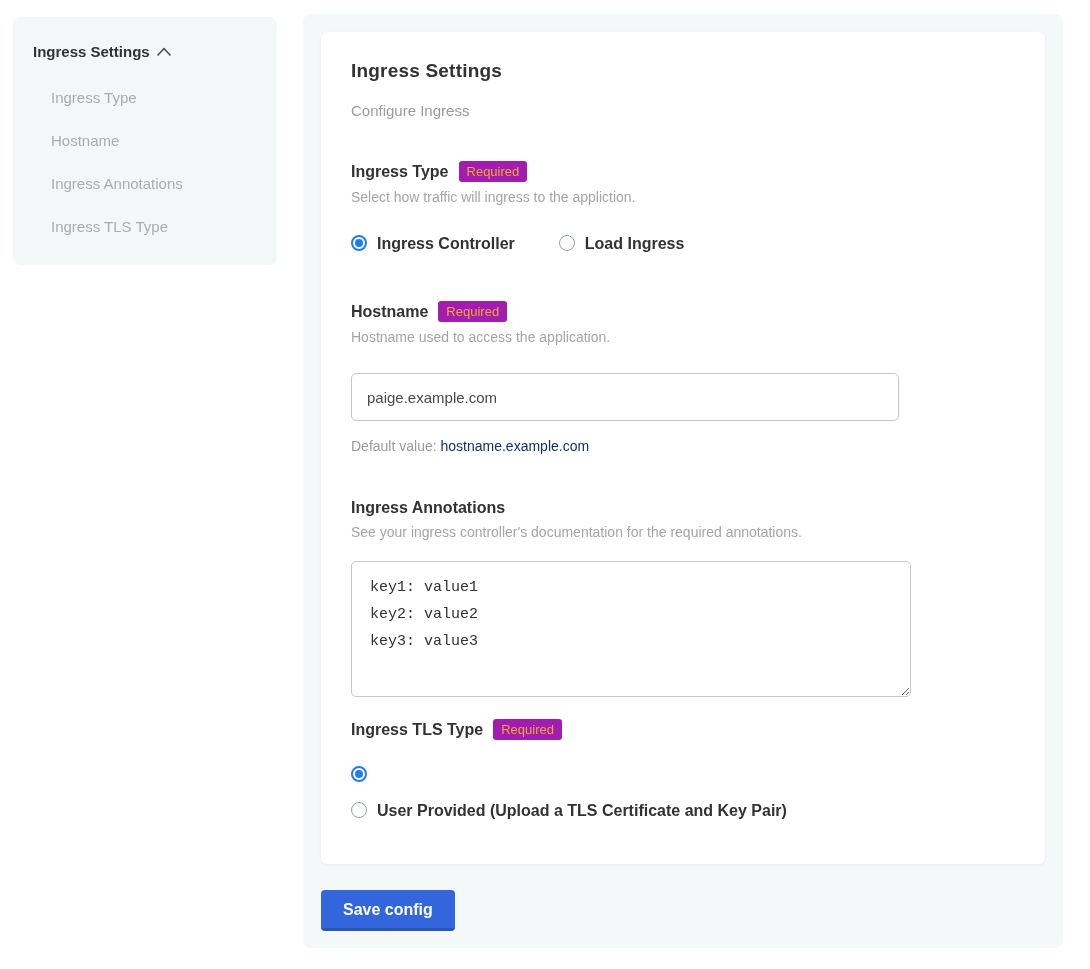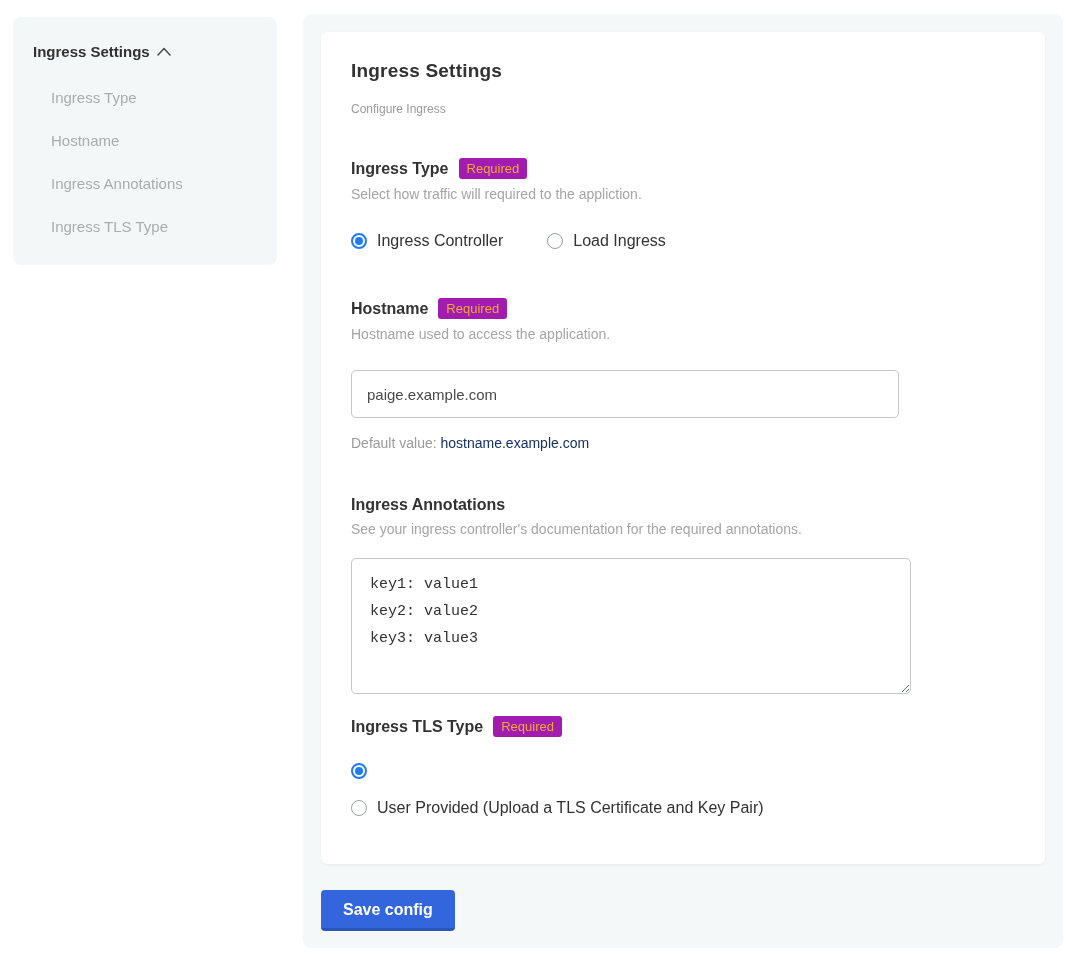--- a/index.html
+++ b/index.html
@@ -44,38 +44,38 @@
   .card {
     margin: 18px 18px 0 18px;
     width: 724px; height: 832px;
     background: #ffffff;
     border-radius: 6px;
     box-shadow: 0 1px 3px rgba(0,0,0,0.06);
     padding: 28px 30px 30px 30px;
     overflow: hidden;
   }
   .card-title { font-size: 19px; font-weight: bold; color: #323232; letter-spacing: .2px; }
-  .card-subtitle { margin-top: 20px; font-size: 12px; color: #9b9b9b; }
+  .card-subtitle { margin-top: 20px; font-size: 15px; color: #9b9b9b; }
 
   .section { margin-top: 42px; }
   .section.tight { margin-top: 22px; }
   .field-label-row { display: flex; align-items: center; gap: 10px; }
   .field-label { font-size: 16px; font-weight: bold; color: #323232; }
   .required-badge {
     background: #a21caf; color: #f0a833;
     font-size: 13px; font-weight: 400;
     padding: 4px 8px; border-radius: 3px;
     line-height: 1;
   }
   .field-help { margin-top: 7px; font-size: 14px; color: #a5a5a5; }
 
   
   .radio-row { display: flex; gap: 44px; margin-top: 30px; }
   .radio-col { display: flex; flex-direction: column; gap: 20px; margin-top: 26px; }
-  .radio-option { display: inline-flex; align-items: center; gap: 10px; cursor: pointer; }
+  .radio-option { display: inline-flex; gap: 10px; cursor: pointer; font-weight: bold; }
   .radio-circle {
     width: 16px; height: 16px; border-radius: 50%;
     border: 1.5px solid #9aa0a6; background: #fff;
     flex: 0 0 16px; position: relative;
   }
   .radio-circle.checked { border: 2px solid #1f7cf5; }
   .radio-circle.checked::after {
     content: ""; position: absolute;
     left: 50%; top: 50%; transform: translate(-50%, -50%);
     width: 8px; height: 8px; border-radius: 50%;
@@ -151,21 +151,21 @@
 <main class="main-panel">
   <section class="card">
     <h1 class="card-title">Ingress Settings</h1>
     <p class="card-subtitle">Configure Ingress</p>
 
     <div class="section">
       <div class="field-label-row">
         <span class="field-label">Ingress Type</span>
         <span class="required-badge">Required</span>
       </div>
-      <p class="field-help">Select how traffic will required to the appliction.</p>
+      <p class="field-help">Select how traffic will ingress to the appliction.</p>
       <div class="radio-row">
         <label class="radio-option">
           <span class="radio-circle checked"></span>
           <span class="radio-label">Ingress Controller</span>
         </label>
         <label class="radio-option">
           <span class="radio-circle"></span>
           <span class="radio-label">Load Ingress</span>
         </label>
       </div>

